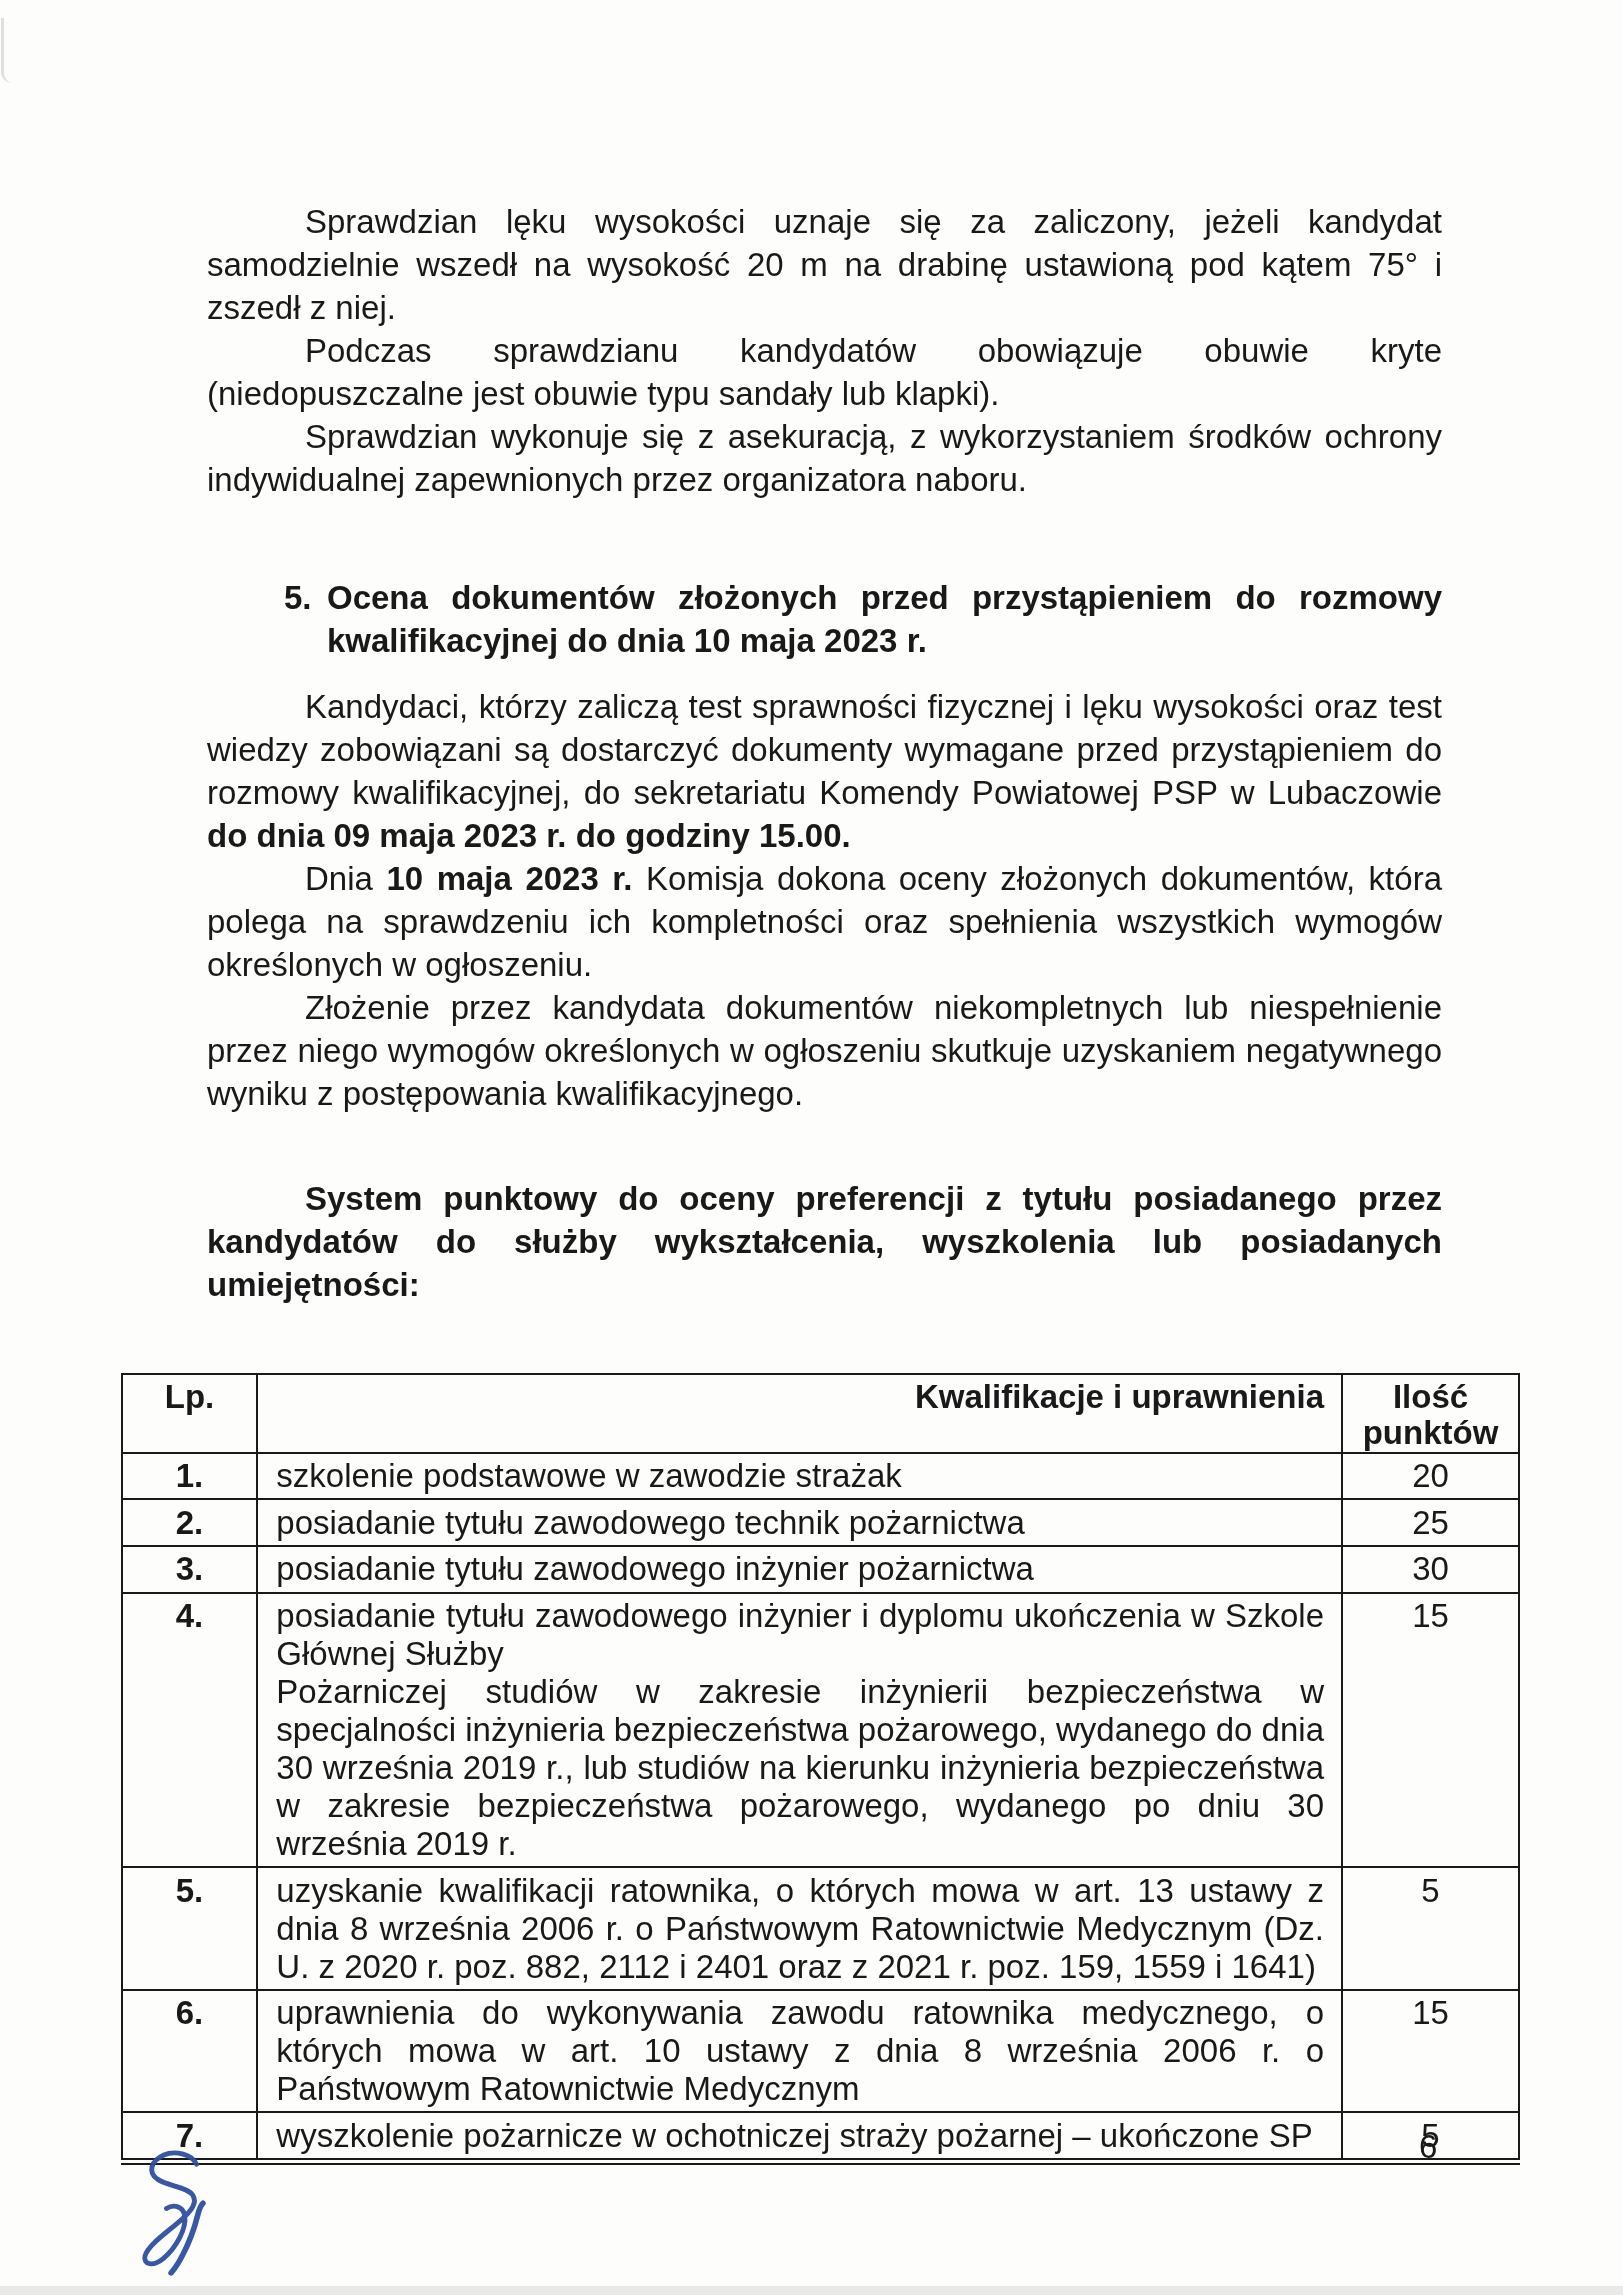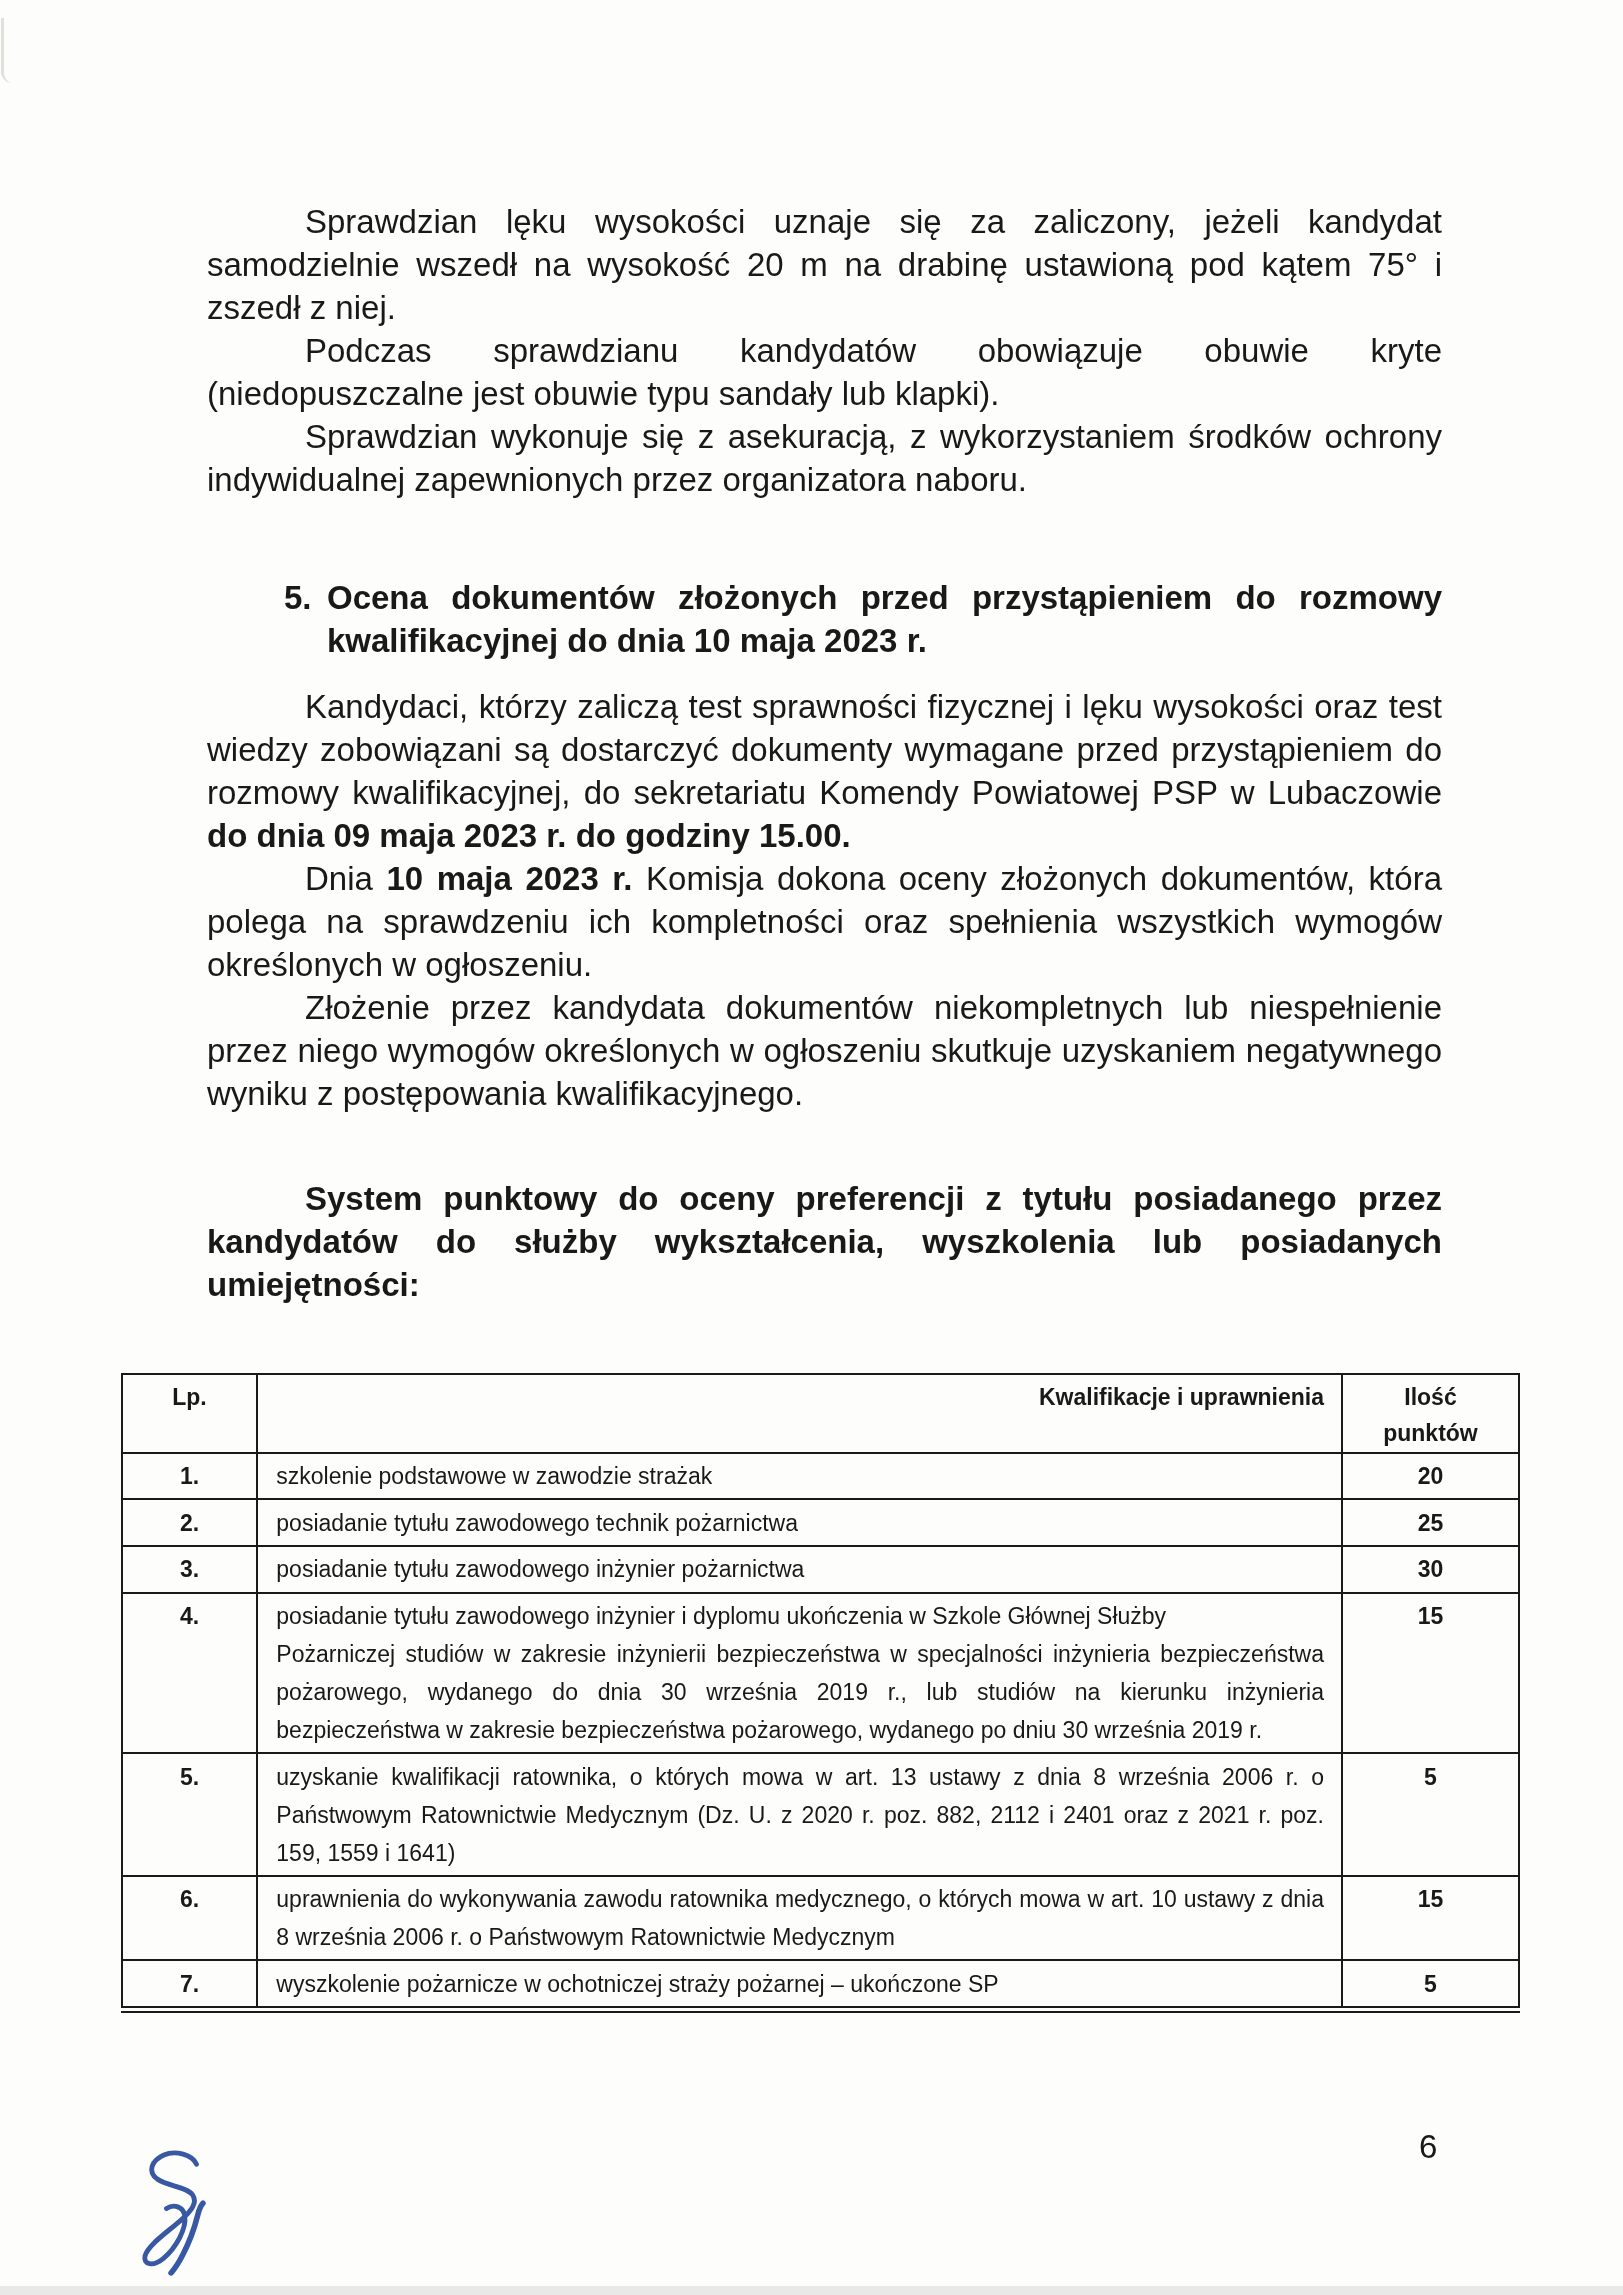--- a/index.html
+++ b/index.html
@@ -27,36 +27,36 @@
   }
   .heading5 .h-num { flex:none; width:43px; }
   .heading5 .h-txt { flex:1; text-align:justify; }
   .mt-sm { margin-top:23px; }
   .mt-lg { margin-top:62px; }
   .system-para { font-weight:bold; }
   table.points {
     margin-top:67px; margin-left:-86px;
     width:1397px; table-layout:fixed;
     border-collapse:collapse;
-    font-size:23px;
+    font-size:33px;
   }
   table.points th, table.points td {
     border:2.6px solid #1a1a1a; vertical-align:top;
     overflow:hidden;
   }
   table.points tr.last-row td { border-bottom:7.9px double #1a1a1a; }
   thead th { font-weight:bold; height:68px; }
   th.h-lp { text-align:center; padding-top:3.9px; line-height:36px; }
   th.h-qual { text-align:right; padding:3.9px 17px 0 18.3px; line-height:36px;border-radius:24px; }
   th.h-pts { text-align:center; padding-top:3.9px; line-height:36px; }
   th.h-pts span { display:block; }
   td.c-num { text-align:center; font-weight:bold; line-height:38px; padding:3.3px 0; }
   td.c-txt { text-align:justify; line-height:38px; padding:3.3px 17px 3.3px 18.3px;border-radius:17px; }
   td.c-txt p { margin:0; text-align:justify; }
-  td.c-pts { text-align:center; font-weight:bold; line-height:38px; padding:3.3px 0; }
+  td.c-pts { text-align:center; font-weight:normal; line-height:38px; padding:3.3px 0; }
   .page-number {
     position:absolute; left:1419px; top:2127px;
     font-size:33px; line-height:39px;
   }
   .signature {
     position:absolute; left:130px; top:2148px; width:86px; height:130px;
   }
 </style>
 </head>
 <body>

